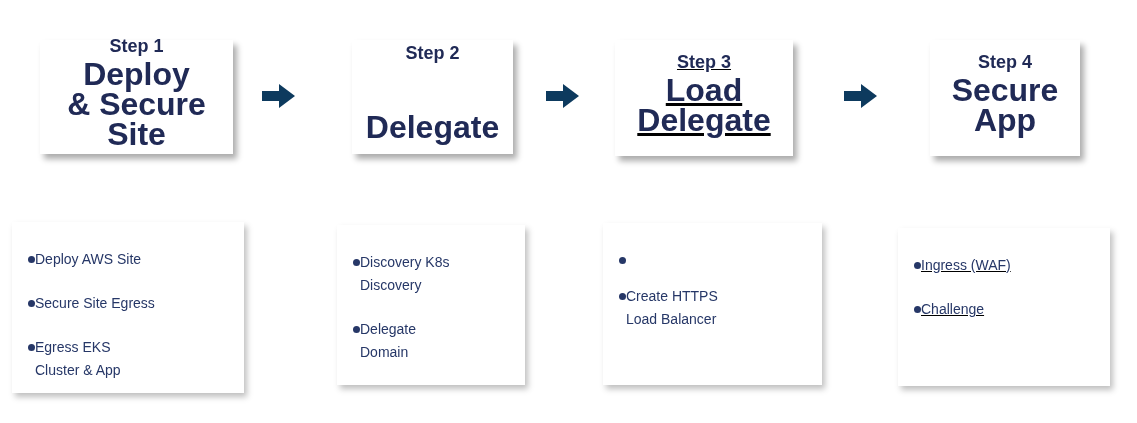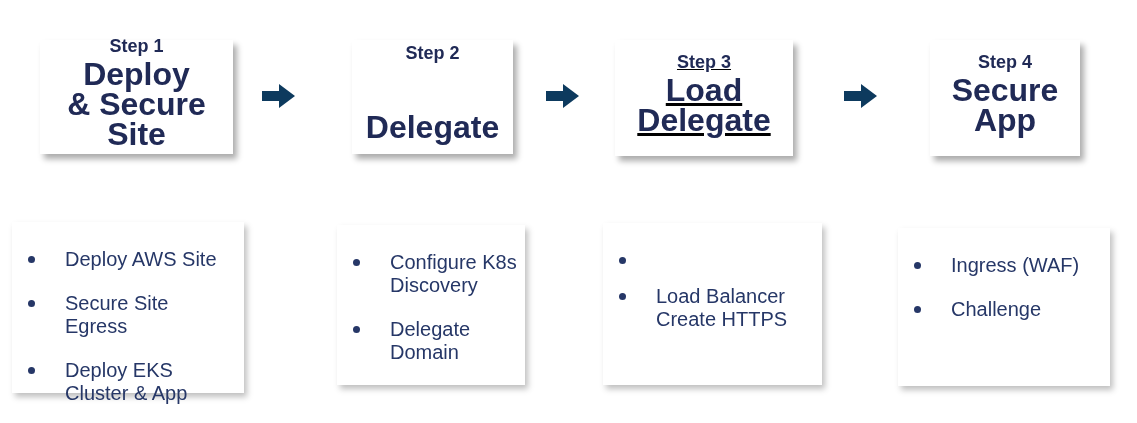--- a/index.html
+++ b/index.html
@@ -47,34 +47,33 @@
   .card{
     position:absolute;
     background:var(--card_background,#fff);
     box-shadow:3px 4px 6px rgba(0,0,0,0.25);
     box-sizing:border-box;
     padding:26px 8px 10px 14px;
   }
   .c1{left:12px;top:222px;width:232px;height:171px;}
   .c2{left:337px;top:225px;width:188px;height:160px;}
   .c3{left:603px;top:223px;width:219px;height:162px;}
-  .c4{left:898px;top:228px;width:212px;height:158px;}
+  .c4{left:898px;top:228px;width:212px;height:158px;text-decoration:underline;}
 
   .bullet-item{display:flex;margin-bottom:21px;}
   .bullet-item:last-child{margin-bottom:0;}
   .dot{
     flex:0 0 auto;
     width:7px;height:7px;border-radius:50%;
     background:var(--list_text,#263767);
     margin:8px 0 0 2px;
   }
   .bullet-text{
     color:var(--list_text,#263767);
-    font-size:20px;line-height:23px;
-    margin-left:30px;
+    font-size:14px;line-height:23px;
   }
   .bullet-text .line{display:block;}
 </style>
 </head>
 <body>
 
 <div class="stage">
 
   <div class="step-box b1">
     <div class="step-label">Step 1</div>
@@ -128,52 +127,52 @@
     </div>
     <div class="bullet-item">
       <span class="dot"></span>
       <div class="bullet-text">
         <span class="line">Secure Site Egress</span>
       </div>
     </div>
     <div class="bullet-item">
       <span class="dot"></span>
       <div class="bullet-text">
-        <span class="line">Deploy EKS</span>
+        <span class="line">Egress EKS</span>
         <span class="line">Cluster &amp; App</span>
       </div>
     </div>
   </div>
 
   <div class="card c2">
     <div class="bullet-item">
       <span class="dot"></span>
       <div class="bullet-text">
-        <span class="line">Configure K8s</span>
+        <span class="line">Discovery K8s</span>
         <span class="line">Discovery</span>
       </div>
     </div>
     <div class="bullet-item">
       <span class="dot"></span>
       <div class="bullet-text">
         <span class="line">Delegate</span>
         <span class="line">Domain</span>
       </div>
     </div>
   </div>
 
   <div class="card c3">
     <div class="bullet-item">
       <span class="dot"></span>
     </div>
     <div class="bullet-item">
       <span class="dot"></span>
       <div class="bullet-text">
+        <span class="line">Create HTTPS</span>
         <span class="line">Load Balancer</span>
-        <span class="line">Create HTTPS</span>
       </div>
     </div>
   </div>
 
   <div class="card c4">
     <div class="bullet-item">
       <span class="dot"></span>
       <div class="bullet-text">
         <span class="line">Ingress (WAF)</span>
       </div>

